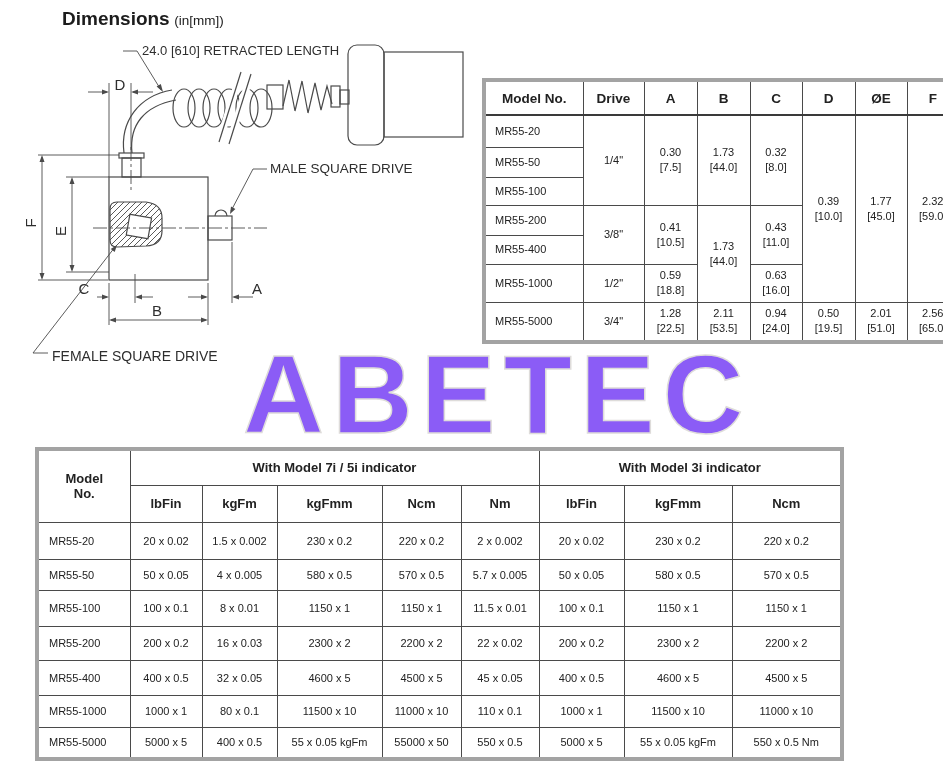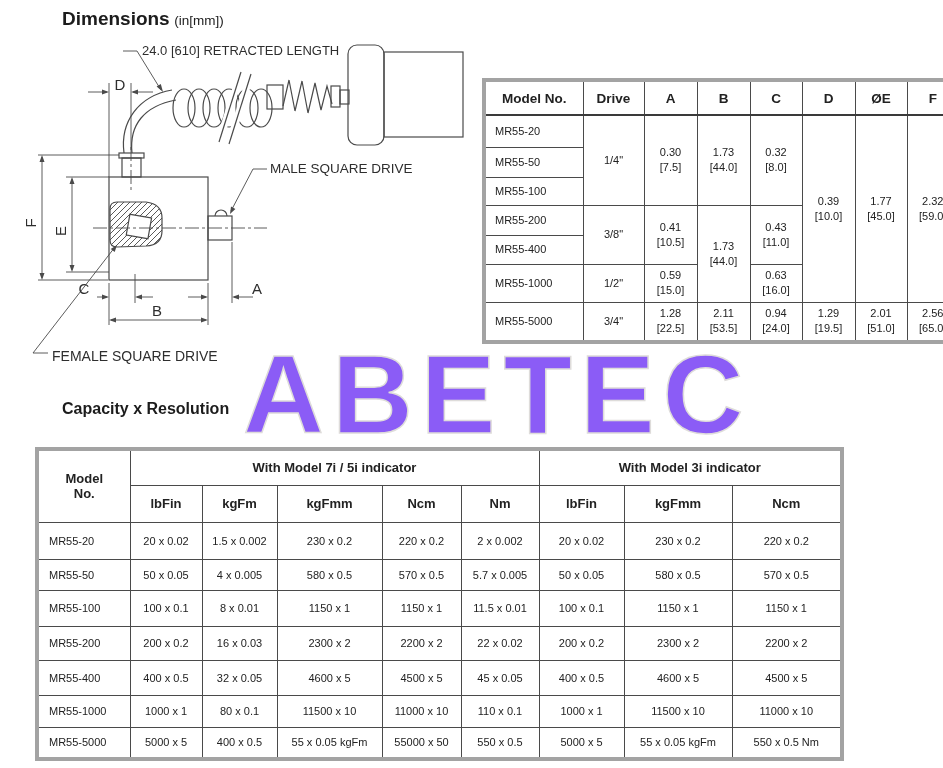--- a/index.html
+++ b/index.html
@@ -215,44 +215,43 @@
       <td rowspan="2" class="pre">0.43
 [11.0]</td>
     </tr>
     <tr style="height:29px">
       <td class="model">MR55-400</td>
     </tr>
     <tr style="height:38px">
       <td class="model">MR55-1000</td>
       <td>1/2"</td>
       <td class="pre">0.59
-[15.0]</td>
+[18.8]</td>
       <td class="pre">0.63
 [16.0]</td>
     </tr>
     <tr style="height:40px">
       <td class="model">MR55-5000</td>
       <td>3/4"</td>
       <td class="pre">1.28
 [22.5]</td>
       <td class="pre">2.11
 [53.5]</td>
       <td class="pre">0.94
 [24.0]</td>
-      <td class="pre">1.29
+      <td class="pre">0.50
 [19.5]</td>
       <td class="pre">2.01
 [51.0]</td>
       <td class="pre">2.56
 [65.0]</td>
     </tr>
   </tbody>
     </table>
 
-  <div class="hdr-cap">Capacity x Resolution</div>
 
   <table class="t cap">
     <colgroup>
       <col style="width:93px">
         <col style="width:72px">
         <col style="width:75px">
         <col style="width:105px">
       <col style="width:79px">
         <col style="width:78px">
         <col style="width:85px">

